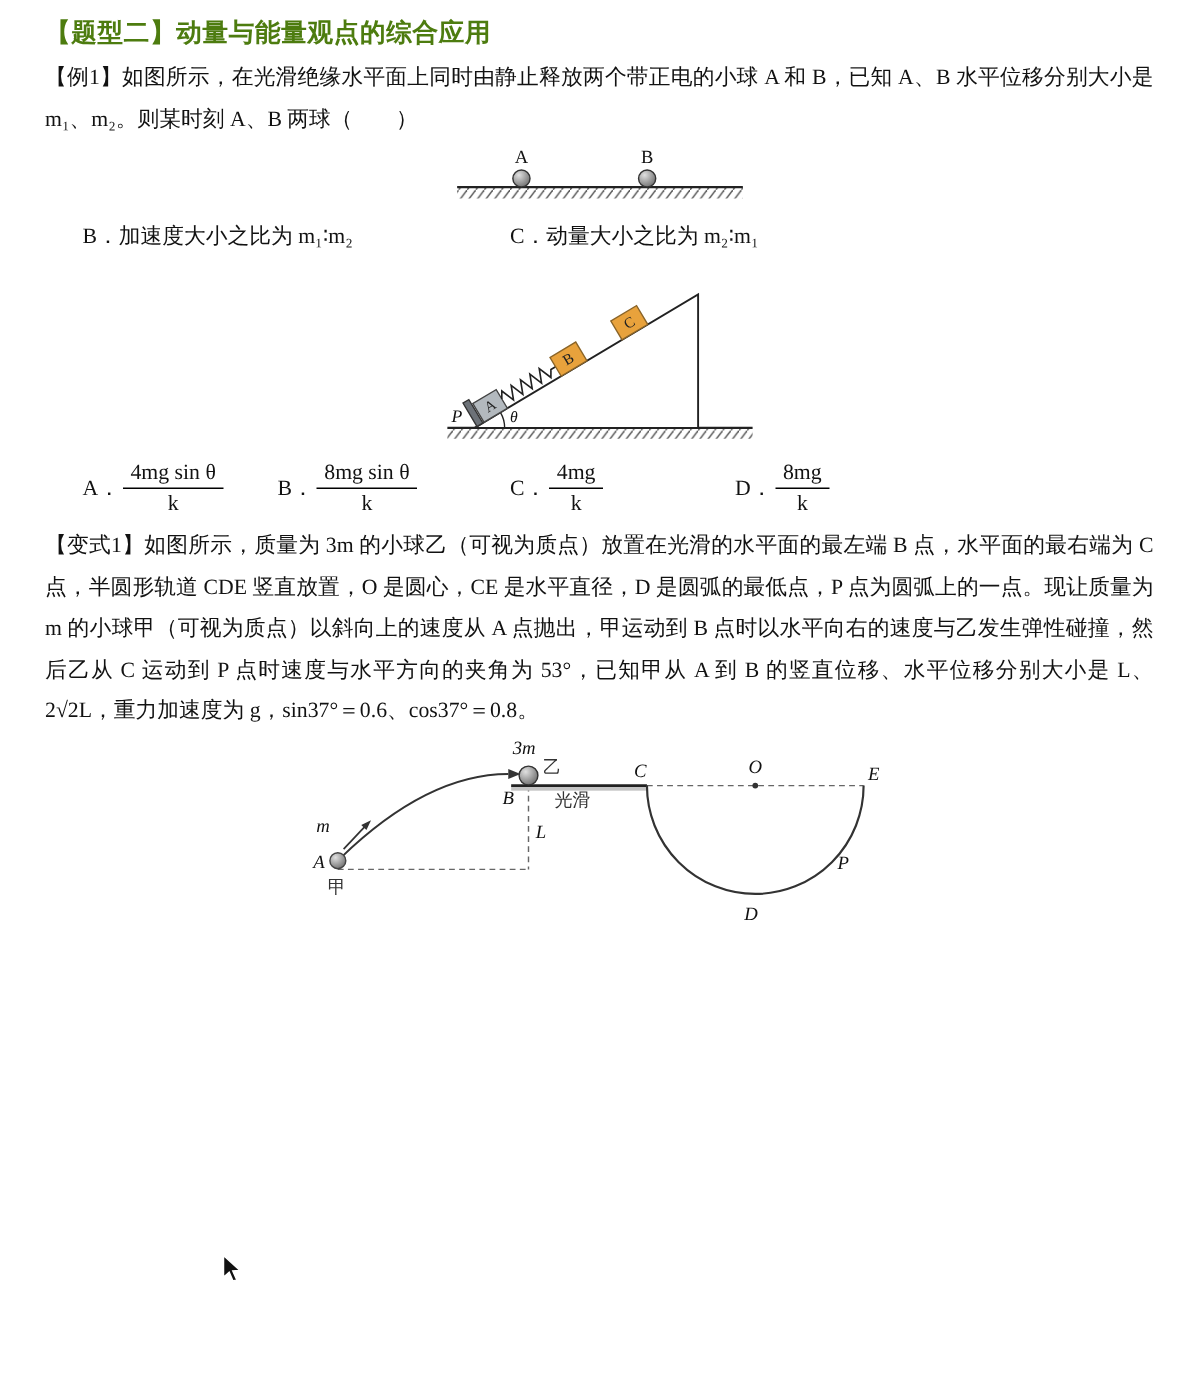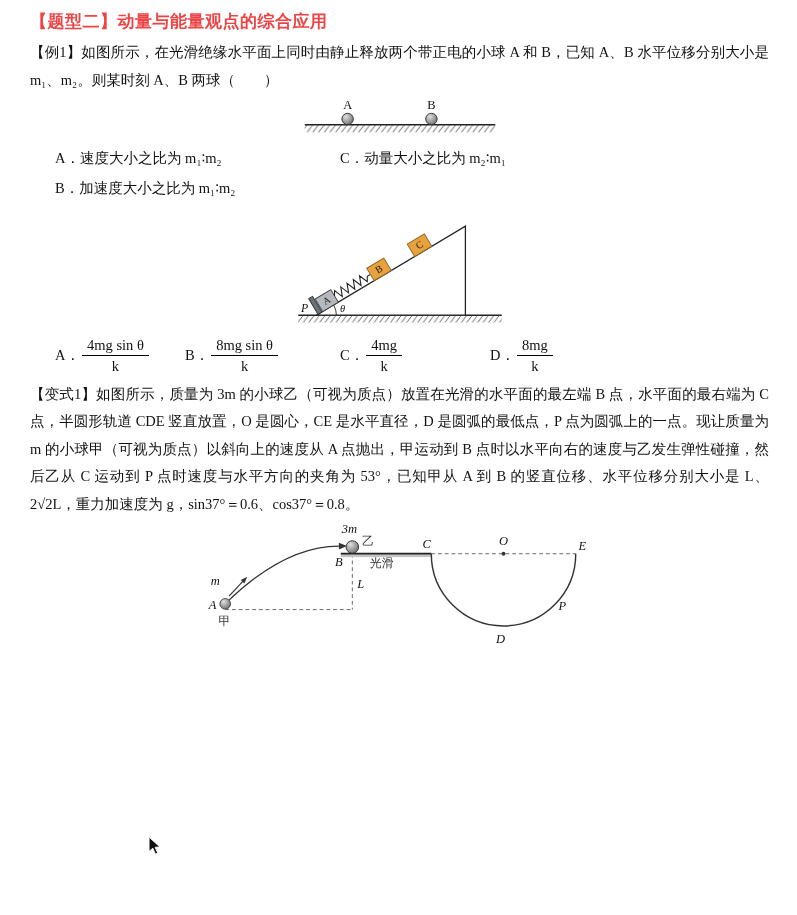--- a/index.html
+++ b/index.html
@@ -1,21 +1,21 @@
 <!DOCTYPE html>
 <html><head>
 <meta charset="utf-8">
 <style>
   * { margin:0; padding:0; box-sizing:border-box; }
   html,body { background:#ffffff; }
   body { font-family:"Liberation Serif","DejaVu Serif",serif; color:#121212; }
   .page { position:relative; width:797px; height:915px; background:#fff;
           padding:10px 28px 0 30px; overflow:hidden; }
 
-  .title { color:#ef4444; font-size:17px; font-weight:bold;
+  .title { color:#4d7c0f; font-size:17px; font-weight:bold;
            font-family:"Liberation Sans","DejaVu Sans",sans-serif;
            margin-bottom:6px; letter-spacing:.5px; }
 
   .para { font-size:14.5px; line-height:1.9; text-align:justify; }
   .para .tag { font-weight:normal; }
 
   .diagram { display:flex; justify-content:center; margin:2px 0; }
 
   .opts2col { display:grid; grid-template-columns:285px 1fr; padding-left:25px;
               font-size:14.5px; line-height:2.05; margin:2px 0 4px; }
@@ -64,23 +64,22 @@
       <rect x="5" y="30" width="200" height="8" fill="url(#hatch1)"></rect>
       <line x1="5" y1="30" x2="205" y2="30" stroke="#222" stroke-width="1.6"></line>
       <circle cx="50" cy="24" r="6" fill="url(#ballg1)" stroke="#333" stroke-width="1"></circle>
       <circle cx="138" cy="24" r="6" fill="url(#ballg1)" stroke="#333" stroke-width="1"></circle>
       <text x="50" y="13" text-anchor="middle" class="sv-up">A</text>
       <text x="138" y="13" text-anchor="middle" class="sv-up">B</text>
     </svg>
   </div>
 
   <div class="opts2col">
-    <span>A．速度大小之比为 m₁∶m₂</span>
+    <span>B．加速度大小之比为 m₁∶m₂</span>
     <span>C．动量大小之比为 m₂∶m₁</span>
-    <span>B．加速度大小之比为 m₁∶m₂</span>
   </div>
 
 
   <div class="diagram">
     <svg width="218" height="120" viewBox="0 0 240 132">
       <defs>
         <pattern id="hatch2" width="6" height="8" patternUnits="userSpaceOnUse">
           <line x1="0" y1="8" x2="6" y2="0" stroke="#555" stroke-width="1"></line>
         </pattern>
       </defs>

